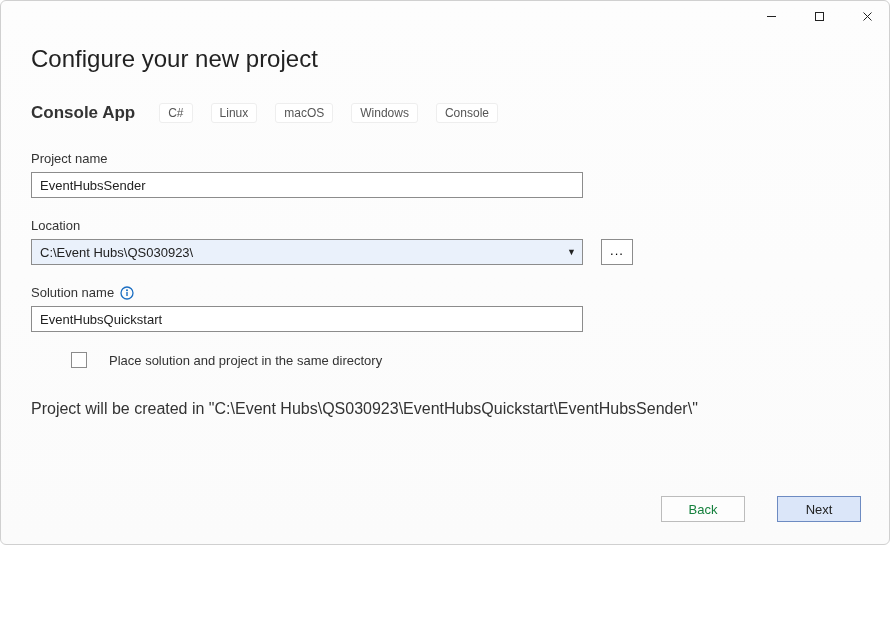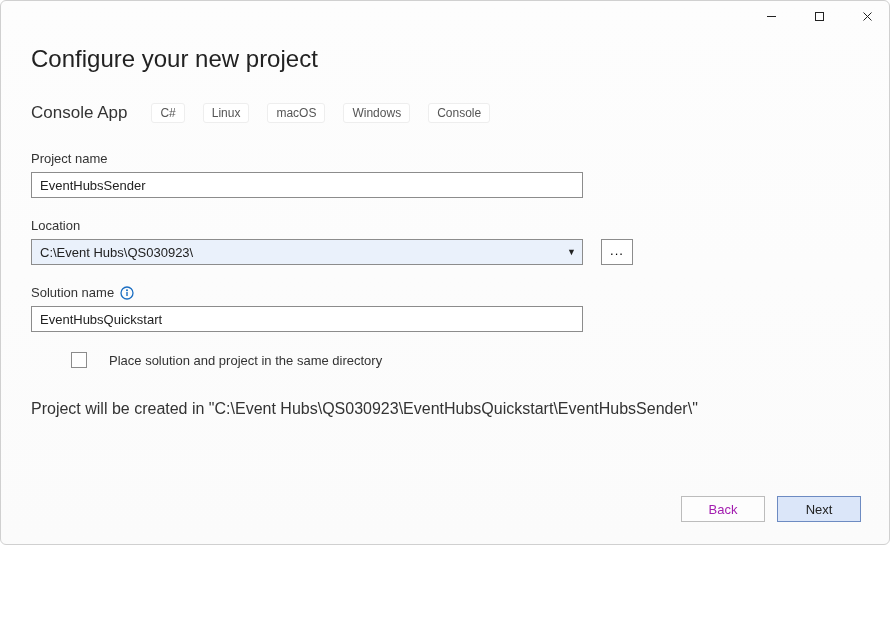--- a/index.html
+++ b/index.html
@@ -54,21 +54,21 @@
   }
   .subhead-row {
     display: flex;
     align-items: center;
     gap: 18px;
     margin-bottom: 28px;
   }
   .subhead {
     font-size: 17px;
     color: #333;
-    font-weight: 400;
+    font-weight: 700;
     margin-right: 6px;
   }
   .tag {
     font-size: 12px;
     color: #555;
     background: #fff;
     border: 1px solid #eee;
     border-radius: 3px;
     padding: 2px 8px;
   }
@@ -144,22 +144,22 @@
   .btn {
     width: 84px;
     height: 26px;
     font-size: 13px;
     border: 1px solid #9aaed0;
     display: flex;
     align-items: center;
     justify-content: center;
     cursor: pointer;
   }
-  .btn-back { background: #fdfdfd; color: #a21caf; border-color: #bcbcbc; margin-left: 12px; }
-  .btn-next { background: #dbe6f9; color: #222; border-color: #6d8bc2; }
+  .btn-back { background: #fdfdfd; color: #15803d; border-color: #bcbcbc; margin-left: 12px; }
+  .btn-next { background: #dbe6f9; color: #222; border-color: #6d8bc2; margin-left: 20px; }
 </style>
 </head>
 <body>
 
 <div class="window">
 
   <div class="titlebar">
     <div class="win-btn" title="Minimize">
       <svg width="11" height="11" viewBox="0 0 11 11">
           <line x1="1" y1="5.5" x2="10" y2="5.5" stroke="#222" stroke-width="1"></line>

